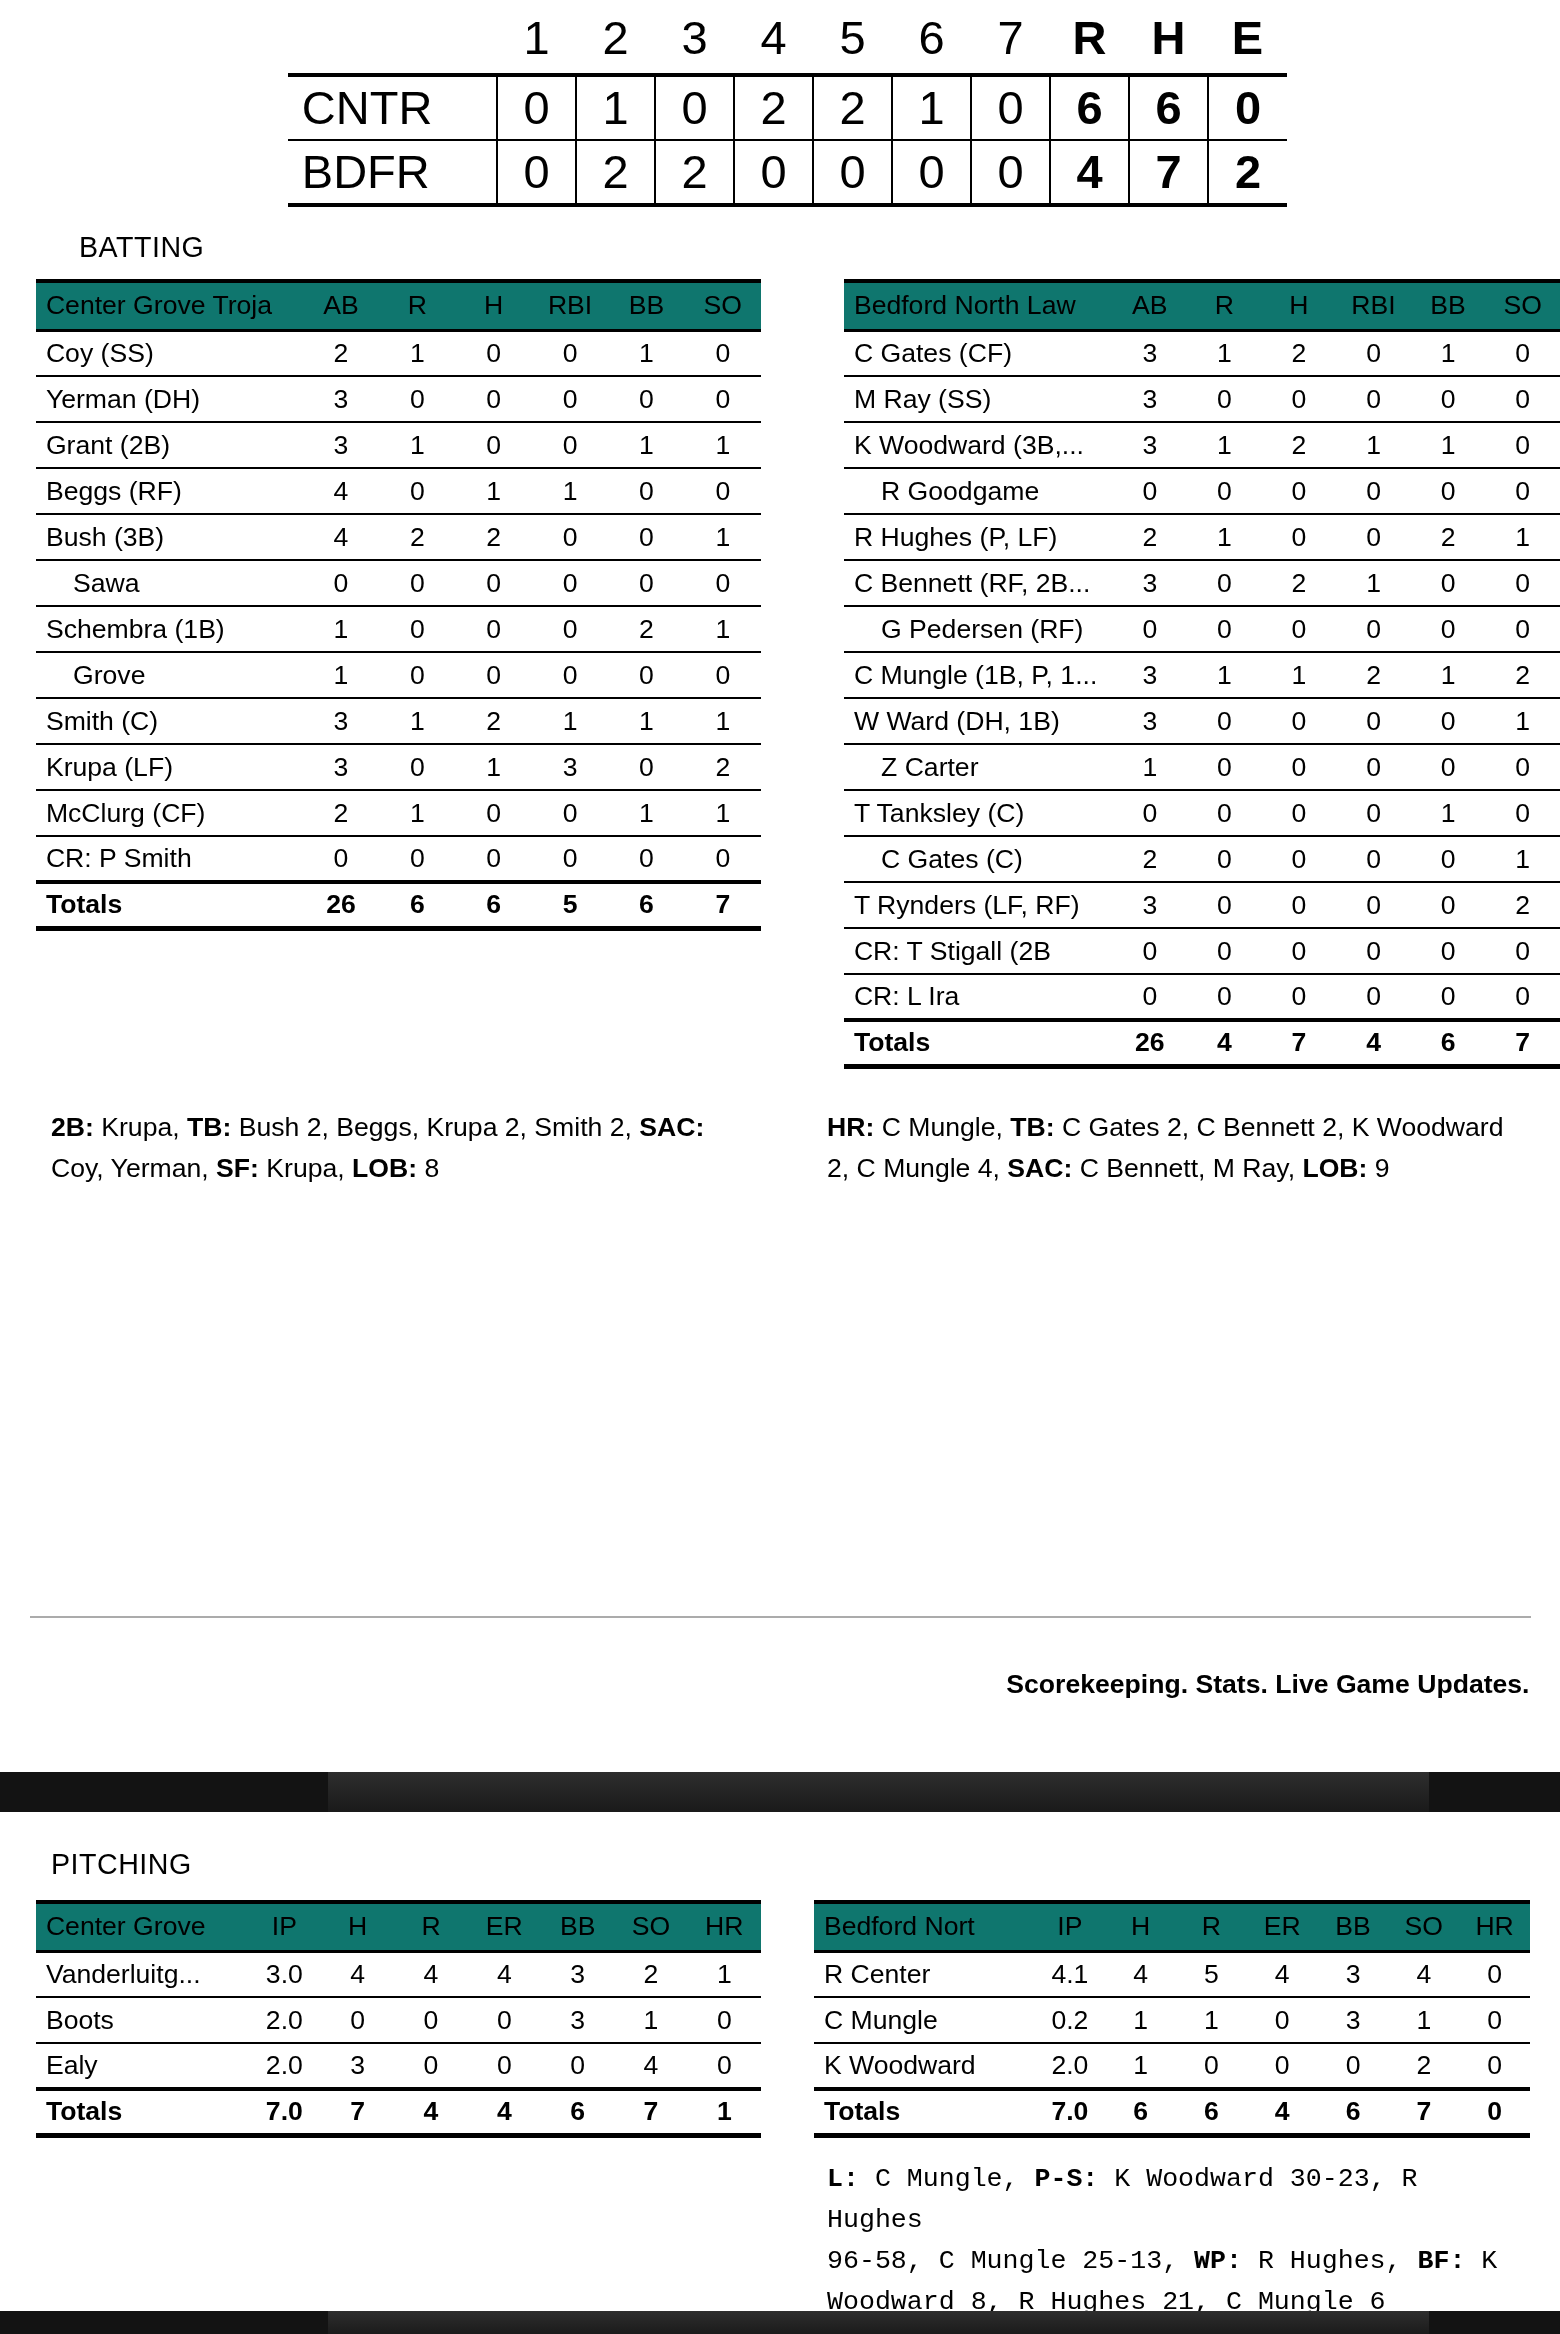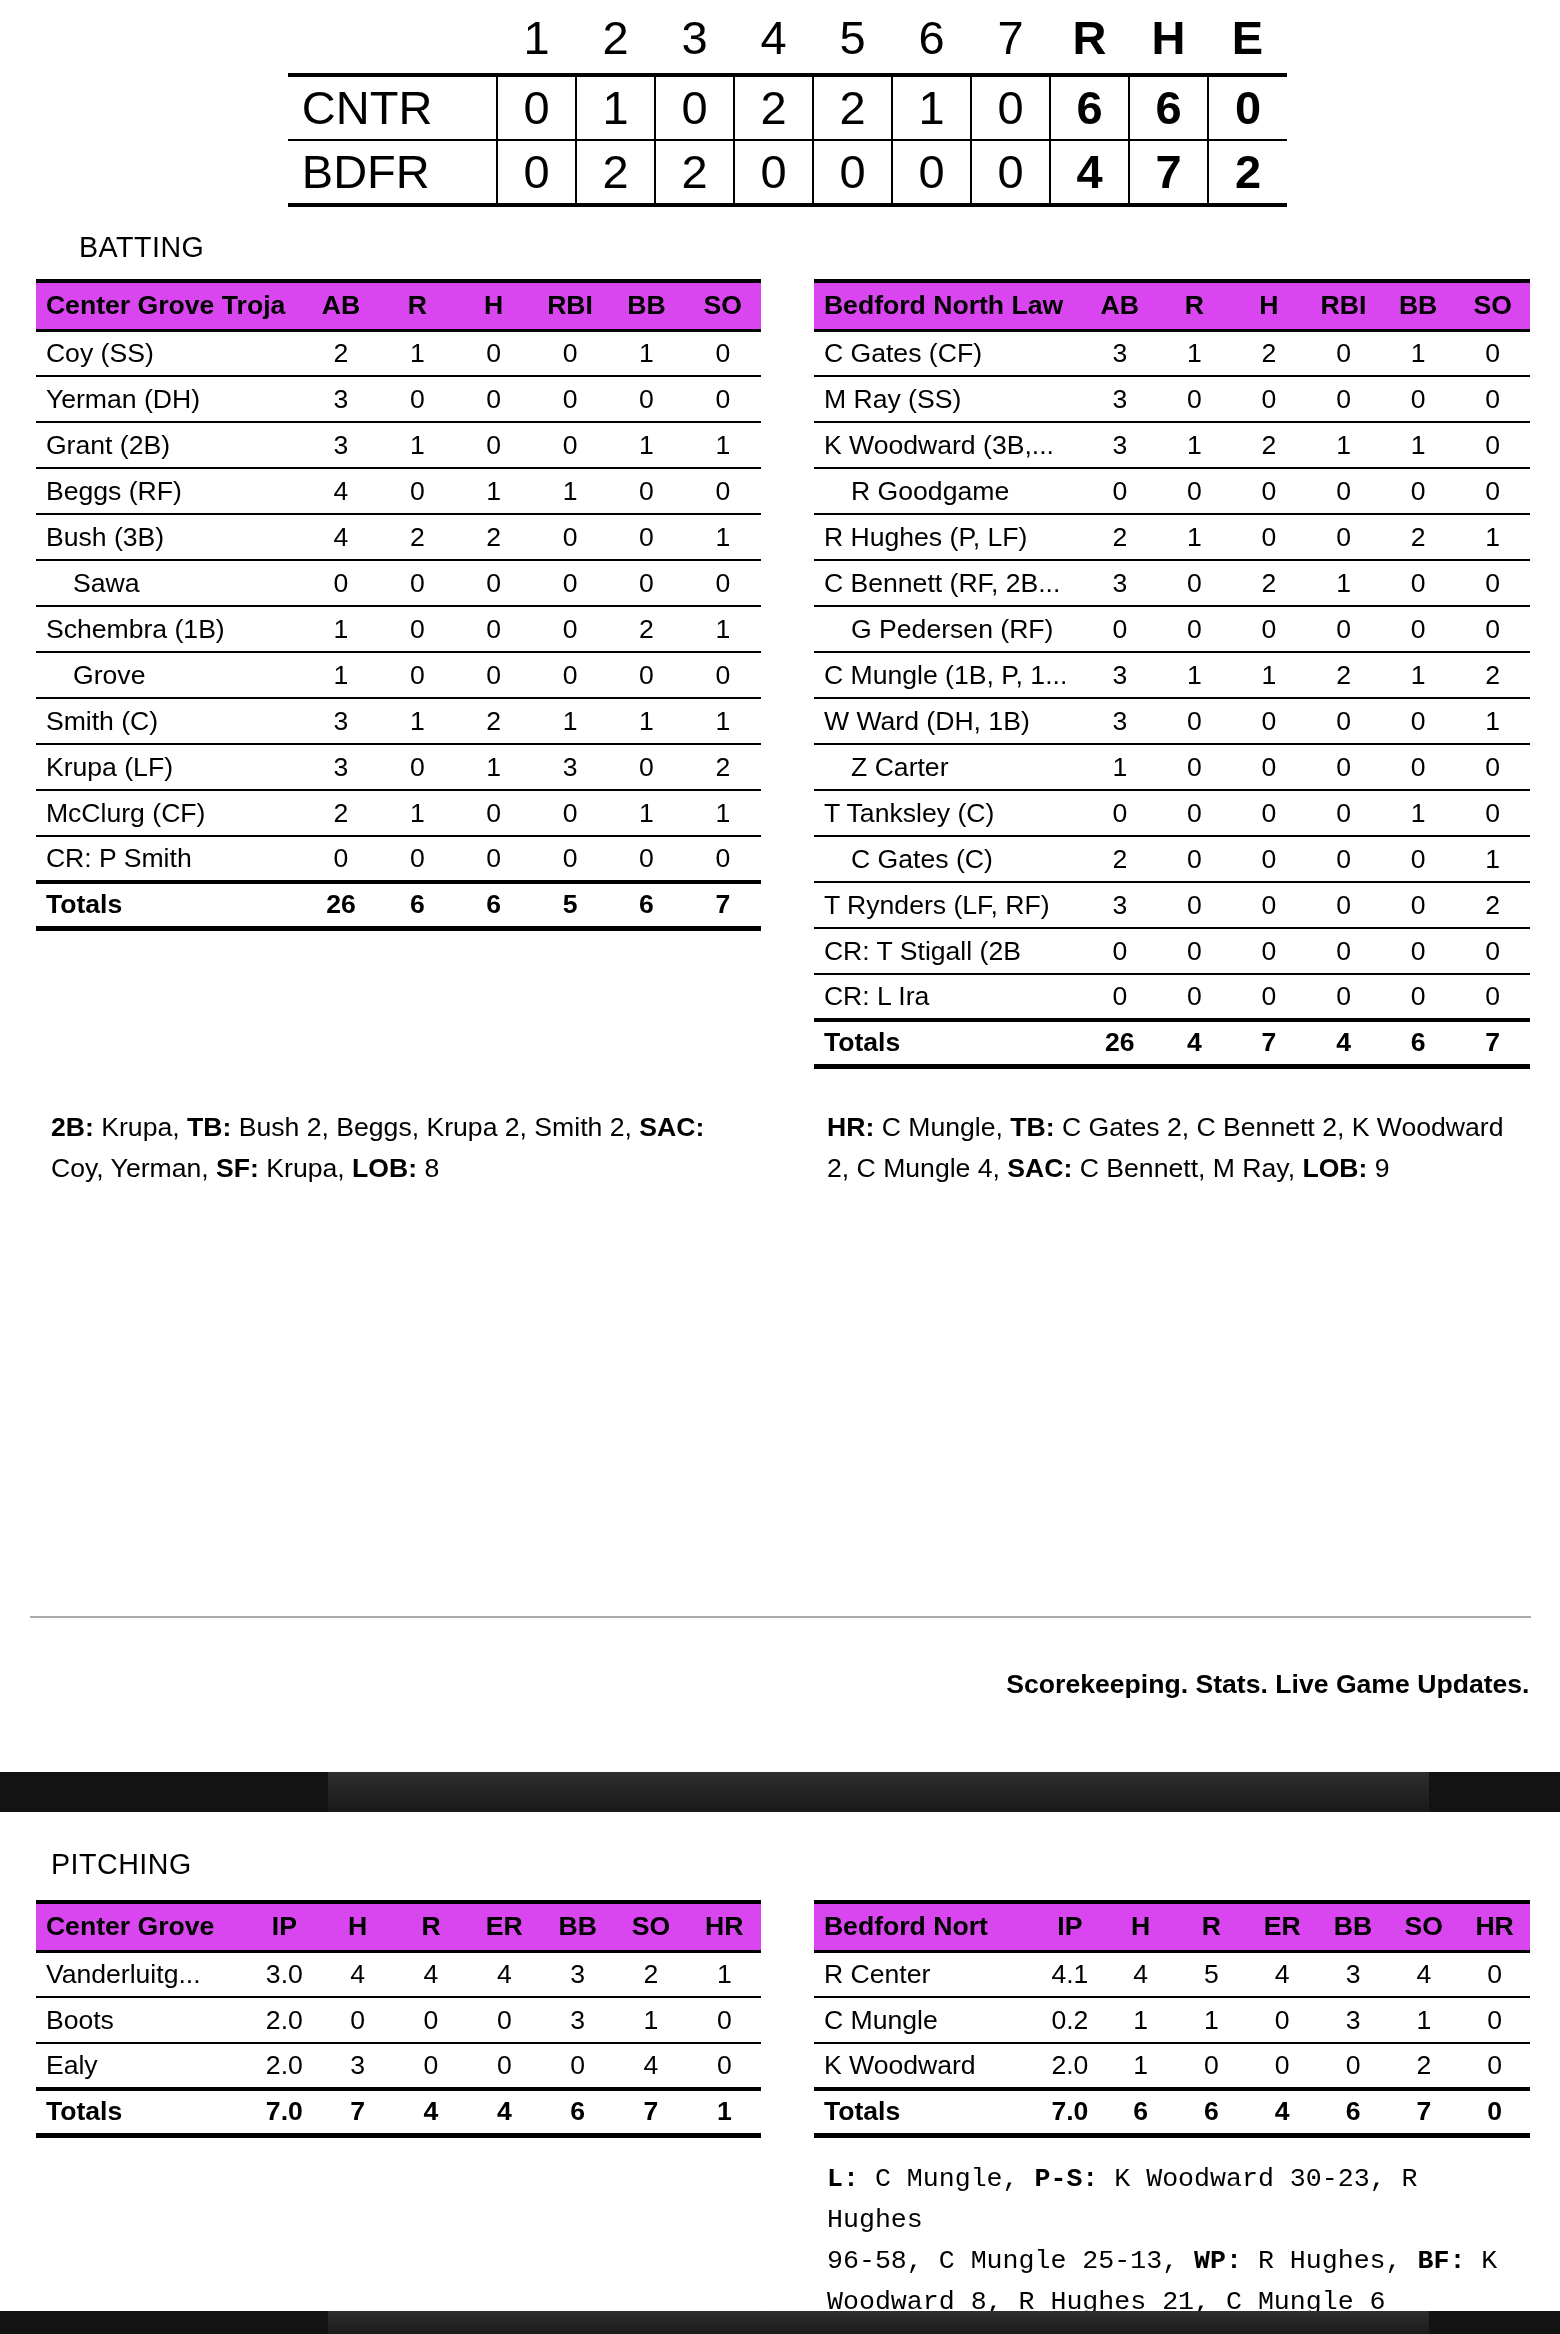--- a/index.html
+++ b/index.html
@@ -18,32 +18,32 @@
   table.linescore tbody tr:last-child td{border-bottom:4.9px solid #000;}
   table.linescore td:first-child{border-left:none !important;text-align:left;padding-left:13.8px;}
   table.linescore .rhe{font-weight:bold;}
 
   
   .section-label{position:absolute;left:51px;font-size:28.6px;letter-spacing:0.5px;}
 
   
   table.stat-table{position:absolute;border-collapse:collapse;font-size:26.6px;table-layout:fixed;}
   table.stat-table thead tr{height:49px;}
-  table.stat-table thead th{background:#d946ef;border-top:4.9px solid #000;border-bottom:3px solid #000;
-       font-weight:bold;text-align:center;padding:0;overflow:hidden;white-space:nowrap;}
+  table.stat-table thead th{background:#0f766e;border-top:4.9px solid #000;border-bottom:3px solid #000;
+       font-weight:normal;text-align:center;padding:0;overflow:hidden;white-space:nowrap;}
   table.stat-table thead th.name{text-align:left;padding-left:9.9px;}
   table.stat-table tbody tr{height:46px;}
   table.stat-table tbody td{border-bottom:2px solid #000;padding:0;overflow:hidden;white-space:nowrap;}
   table.stat-table tbody td.name{text-align:left;padding-left:9.9px;}
   table.stat-table tbody td.name.indent{padding-left:37px;margin-top:32px;}
   table.stat-table tbody td.stat{text-align:center;}
   table.stat-table tbody tr.totals td{border-top:4.9px solid #000;border-bottom:5.9px solid #000;font-weight:bold;}
 
   #bat-away{left:36px;top:279px;width:725px;}
-  #bat-home{left:814px;top:279px;width:716px;}
+  #bat-home{left:844px;top:279px;width:716px;}
   #pit-away{left:36px;top:1900px;width:725px;}
   #pit-home{left:814px;top:1900px;width:716px;}
 
   
   .summary{position:absolute;font-size:26.6px;line-height:41px;}
   #bat-sum-away{left:51px;top:1107px;width:709px;}
   #bat-sum-home{left:827px;top:1107px;width:713px;}
   #pit-sum-away{left:51px;top:2159px;width:690px;}
   #pit-sum-home{left:827px;top:2159px;width:699px;font-family:Liberation Mono, monospace;}
 

